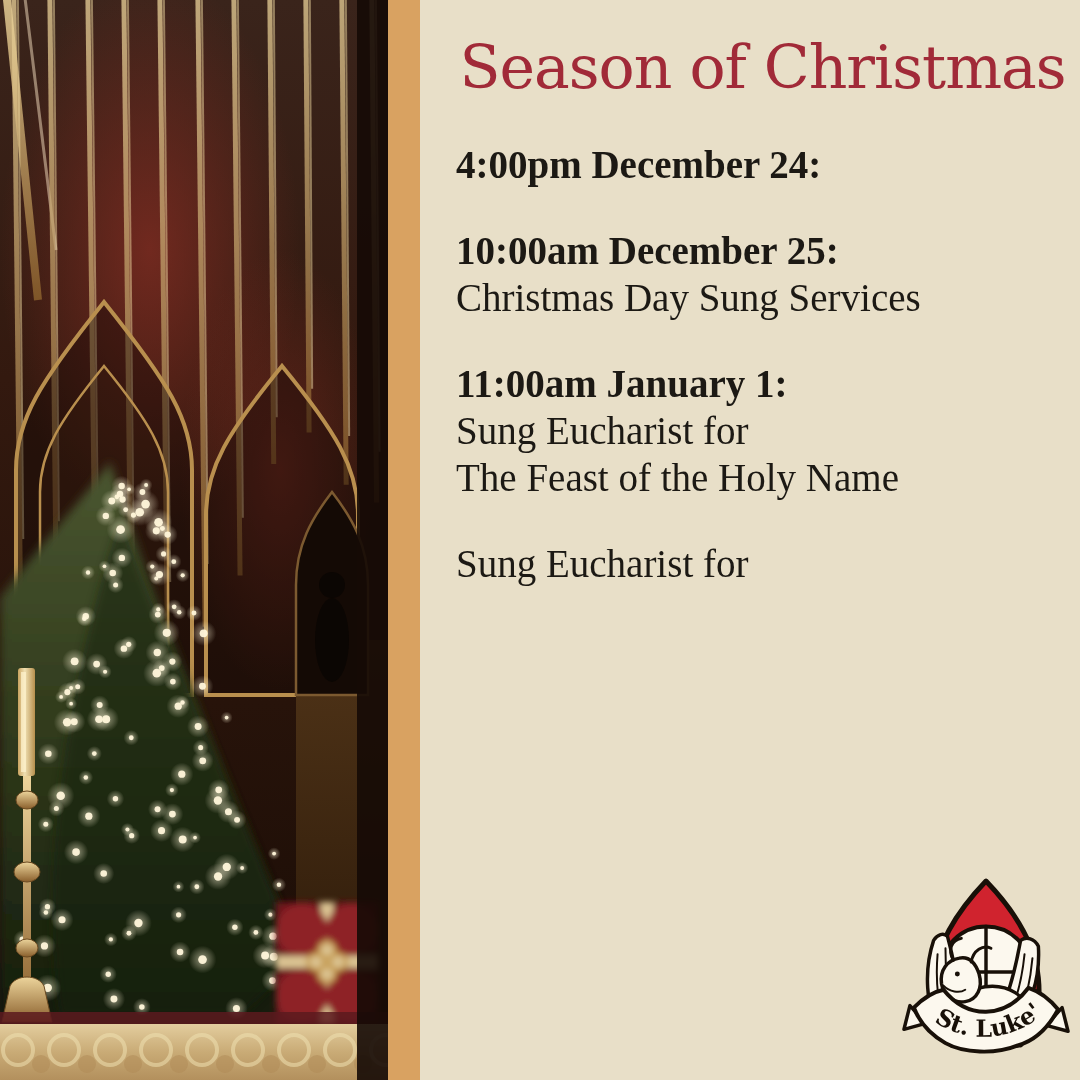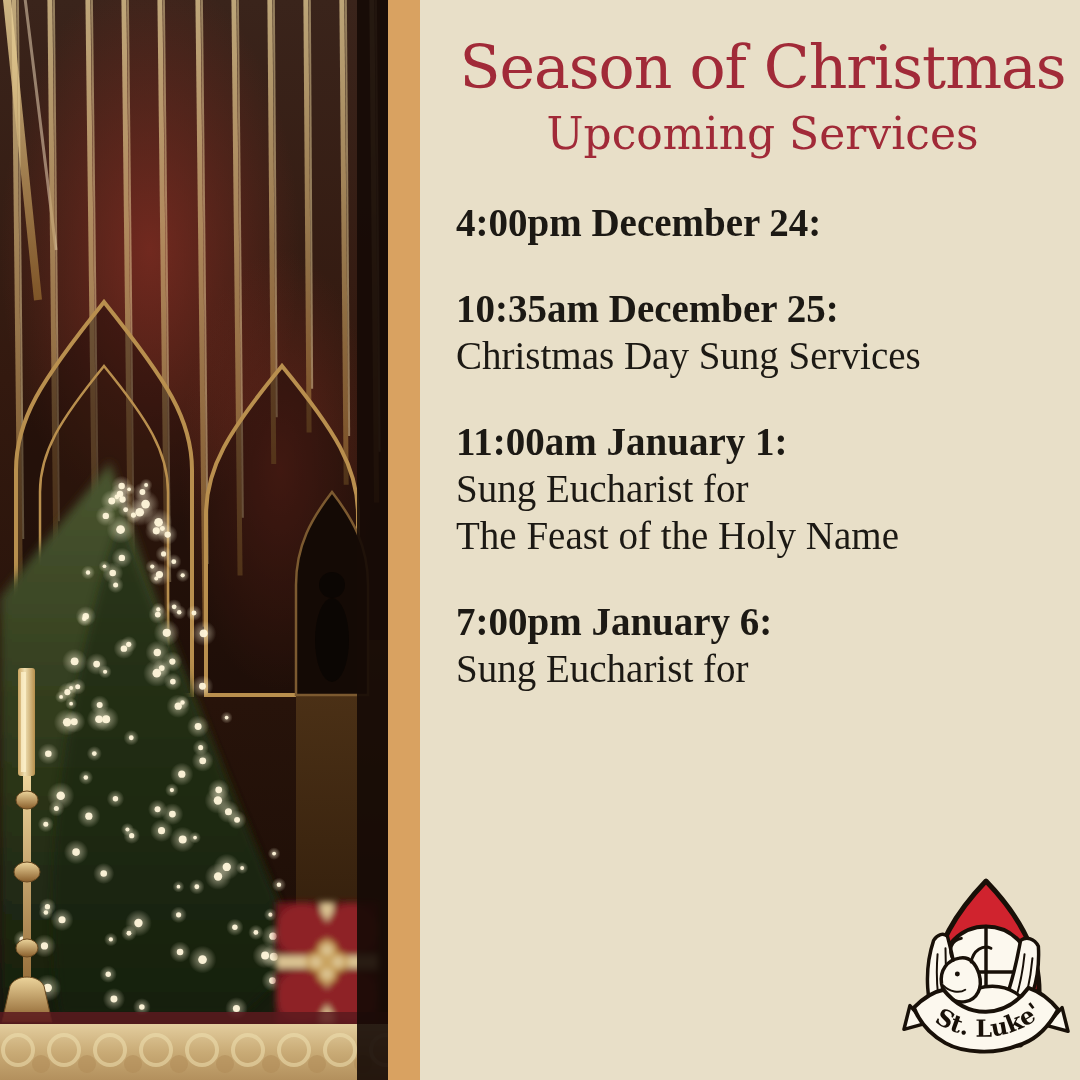--- a/index.html
+++ b/index.html
@@ -432,39 +432,37 @@
         </g>
 
       <rect x="357" y="0" width="31" height="1080" fill="#150a05" opacity="0.9"></rect>
     </svg>
   </div>
 
   <div class="stripe"></div>
 
   <div class="panel">
     <h1 class="title">Season of Christmas</h1>
-    <h2 class="subtitle">Upcoming Services</h2>
 
     <div class="services">
         <div class="service">
           <div class="when">4:00pm December 24:</div>
         </div>
         <div class="service">
         </div>
         <div class="service">
-          <div class="when">10:35am December 25:</div>
+          <div class="when">10:00am December 25:</div>
           <div>Christmas Day Sung Services</div>
         </div>
         <div class="service">
           <div class="when">11:00am January 1:</div>
           <div>Sung Eucharist for</div>
           <div>The Feast of the Holy Name</div>
         </div>
         <div class="service">
-          <div class="when">7:00pm January 6:</div>
           <div>Sung Eucharist for</div>
         </div>
       </div>
 
     <svg class="logo" viewBox="0 0 170 192">
       <g stroke="#181008" stroke-linejoin="round" stroke-linecap="round">
         <path d="M85,6 C62,30 36,64 32,104 C29,134 36,158 50,172
                  L120,172 C134,158 141,134 138,104 C134,64 108,30 85,6 Z" fill="#d0232e" stroke-width="5"></path>
         <circle cx="85" cy="98" r="46" fill="#fcf8ee" stroke-width="4"></circle>
         <line x1="85" y1="52" x2="85" y2="144" stroke-width="3.5"></line>

